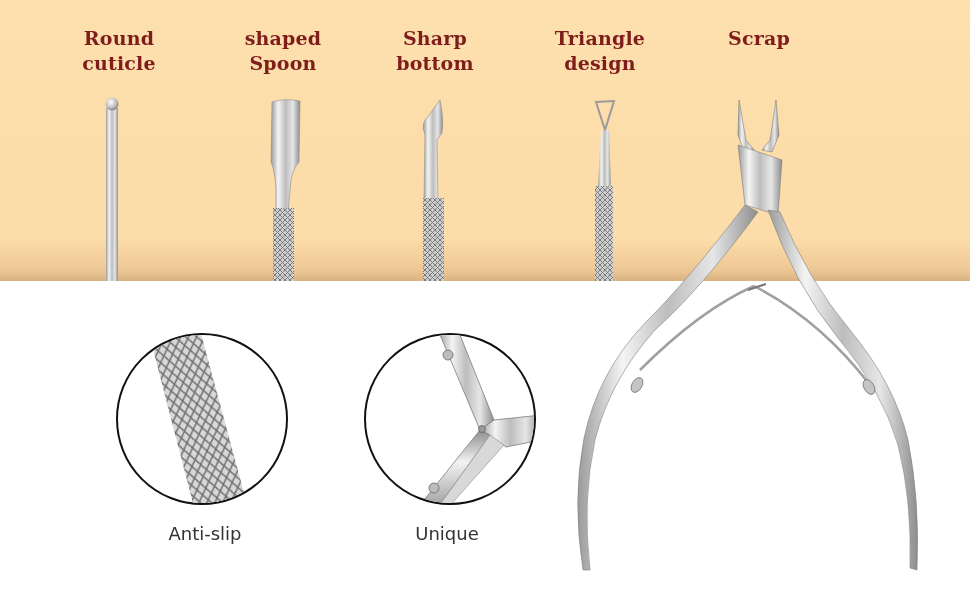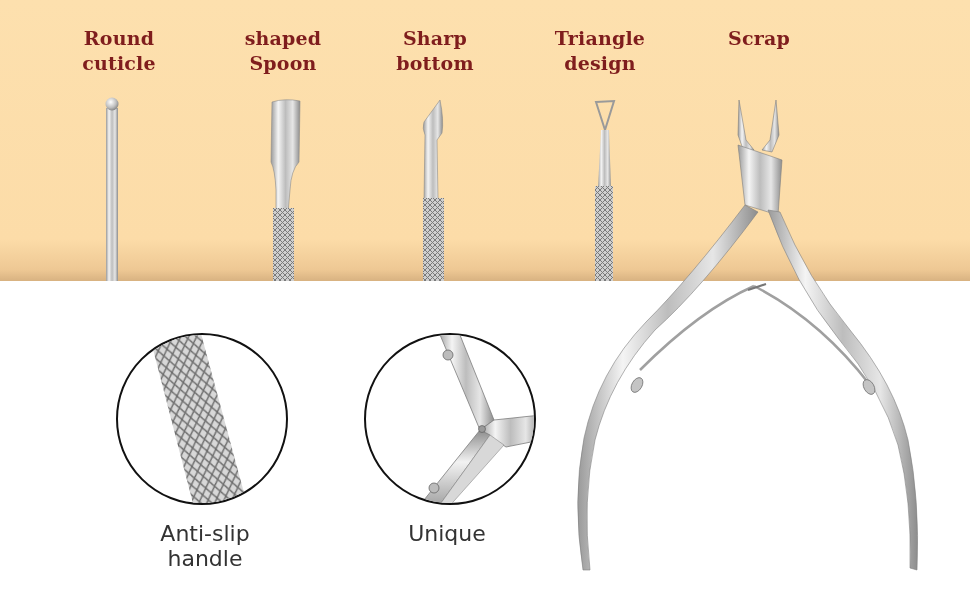--- a/index.html
+++ b/index.html
@@ -20,21 +20,21 @@
 
   .tool { position: absolute; top: 0; left: 0; }
 
   .circle {
     position: absolute; width: 172px; height: 172px; border: 2.5px solid #111;
     border-radius: 50%; overflow: hidden; background: #fff;
   }
 
   .bottom-label {
     position: absolute; width: 200px; text-align: center;
-    font-family: "DejaVu Sans", sans-serif; font-size: 22px; line-height: 25px; color: #333;
+    font-family: "DejaVu Sans", sans-serif; font-size: 18px; line-height: 25px; color: #333;
   }
   .bottom-label span { display: block; }
 
   svg { display: block; }
 </style>
 </head>
 <body>
 
 <div class="band"></div>
 
@@ -140,17 +140,16 @@
     <path d="M114 95 L124 100 L70 175 L50 175 Z" fill="url(#steelH)" stroke="#7c7c7c" stroke-width="0.8"></path>
     <path d="M124 100 L138 110 L80 175 L70 175 Z" fill="#d8d8d8" stroke="#8c8c8c" stroke-width="0.6"></path>
     <circle cx="82" cy="20" r="5" fill="#bcbcbc" stroke="#666" stroke-width="0.8"></circle>
     <circle cx="68" cy="153" r="5" fill="#bcbcbc" stroke="#666" stroke-width="0.8"></circle>
     <circle cx="116" cy="94" r="3.5" fill="#999" stroke="#555" stroke-width="0.6"></circle>
   </svg>
 </div>
 
 <div class="bottom-label" style="left:105px; top:521px;">
   <span>Anti-slip</span>
-  <span>handle</span>
 </div>
 <div class="bottom-label" style="left:347px; top:521px;">
   <span>Unique</span>
 </div>
 
 </body></html>

